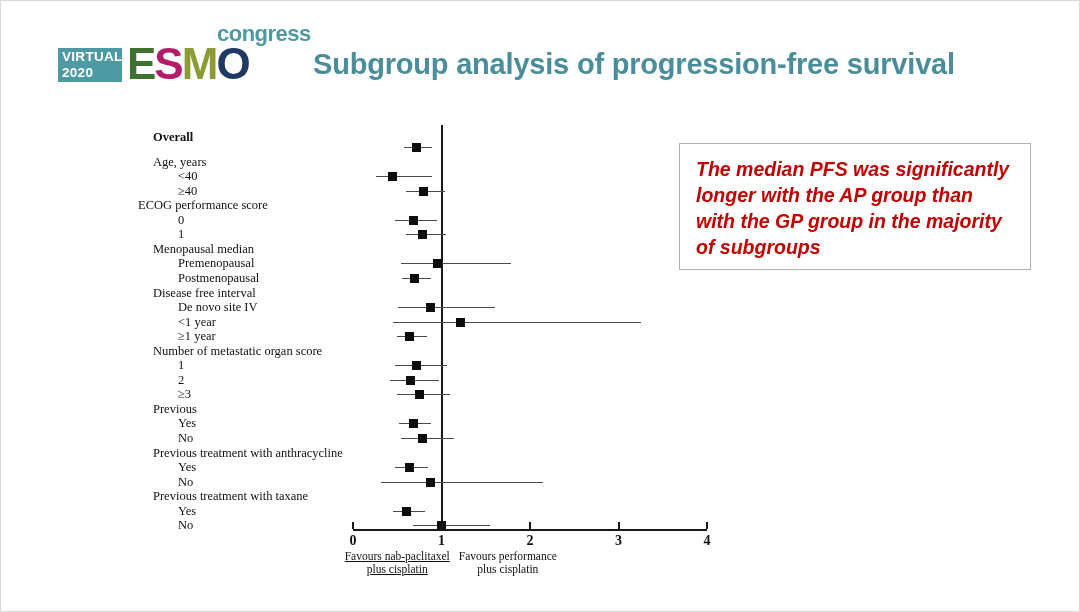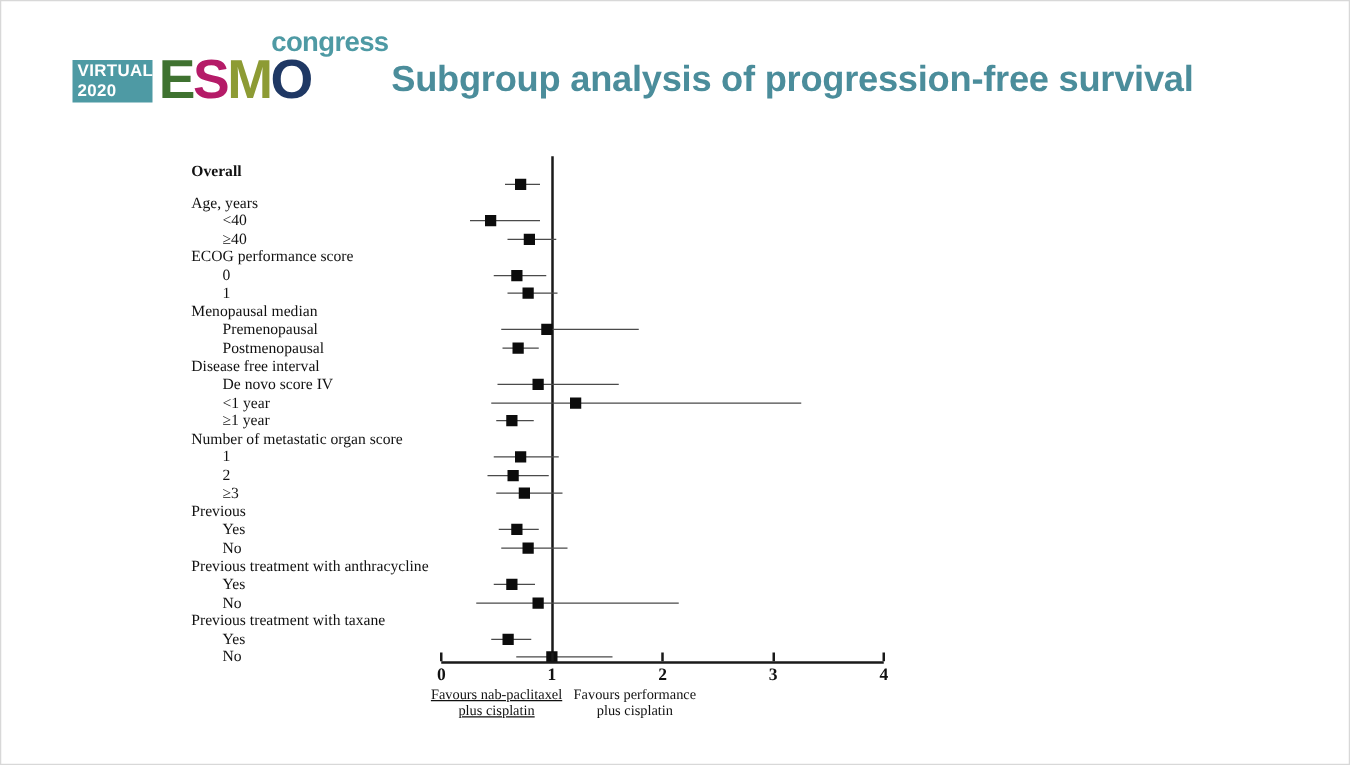--- a/index.html
+++ b/index.html
@@ -187,49 +187,52 @@
       <span class="esmo-letter esmo-E">E</span>
       <span class="esmo-letter esmo-S">S</span>
       <span class="esmo-letter esmo-M">M</span>
       <span class="esmo-letter esmo-O">O</span>
       <span id="congress-word">congress</span>
     </div>
   </div>
 
   <div id="slide-title">Subgroup analysis of progression-free survival</div>
 
+  <div id="callout-box">
+    <div id="callout-text">The median PFS was significantly longer with the AP group than with the GP group in the majority of subgroups</div>
+  </div>
 
   <div id="forest">
       <div id="null-line" style="left: 439.5px; top: 124px; height: 404px;"></div>
       <div class="row-label bold" style="left: 152px; top: 130px;">Overall</div>
       <div class="ci-line" style="left: 403.33px; width: 27.435px; top: 146px; background: rgb(74, 74, 74);"></div>
       <div class="point-marker" style="width: 9px; height: 9px; left: 411.22px; top: 142px; background: rgb(12, 12, 12);"></div>
       <div class="row-label header" style="left: 152px; top: 154.55px;">Age, years</div>
       <div class="row-label " style="left: 177px; top: 169.1px;">&lt;40</div>
       <div class="ci-line" style="left: 375.01px; width: 55.755px; top: 175.1px; background: rgb(74, 74, 74);"></div>
       <div class="point-marker" style="width: 9px; height: 9px; left: 387.325px; top: 171.1px; background: rgb(12, 12, 12);"></div>
       <div class="row-label " style="left: 177px; top: 183.65px;">≥40</div>
       <div class="ci-line" style="left: 405.1px; width: 38.94px; top: 189.65px; background: rgb(74, 74, 74);"></div>
       <div class="point-marker" style="width: 9px; height: 9px; left: 418.3px; top: 185.65px; background: rgb(12, 12, 12);"></div>
-      <div class="row-label header" style="left: 152px; top: 198.2px;">ECOG performance score</div>
+      <div class="row-label header" style="left: 137px; top: 198.2px;">ECOG performance score</div>
       <div class="row-label " style="left: 177px; top: 212.75px;">0</div>
       <div class="ci-line" style="left: 394.48px; width: 41.595px; top: 218.75px; background: rgb(74, 74, 74);"></div>
       <div class="point-marker" style="width: 9px; height: 9px; left: 407.68px; top: 214.75px; background: rgb(12, 12, 12);"></div>
       <div class="row-label " style="left: 177px; top: 227.3px;">1</div>
       <div class="ci-line" style="left: 405.1px; width: 39.825px; top: 233.3px; background: rgb(74, 74, 74);"></div>
       <div class="point-marker" style="width: 9px; height: 9px; left: 416.53px; top: 229.3px; background: rgb(12, 12, 12);"></div>
       <div class="row-label header" style="left: 152px; top: 241.85px;">Menopausal median</div>
       <div class="row-label " style="left: 177px; top: 256.4px;">Premenopausal</div>
       <div class="ci-line" style="left: 399.79px; width: 109.74px; top: 262.4px; background: rgb(74, 74, 74);"></div>
       <div class="point-marker" style="width: 9px; height: 9px; left: 431.575px; top: 258.4px; background: rgb(12, 12, 12);"></div>
       <div class="row-label " style="left: 177px; top: 270.95px;">Postmenopausal</div>
       <div class="ci-line" style="left: 400.675px; width: 29.205px; top: 276.95px; background: rgb(74, 74, 74);"></div>
       <div class="point-marker" style="width: 9px; height: 9px; left: 408.565px; top: 272.95px; background: rgb(12, 12, 12);"></div>
       <div class="row-label header" style="left: 152px; top: 285.5px;">Disease free interval</div>
-      <div class="row-label " style="left: 177px; top: 300.05px;">De novo score IV</div>
+      <div class="row-label " style="left: 177px; top: 300.05px;">De novo site IV</div>
       <div class="ci-line" style="left: 397.135px; width: 96.465px; top: 306.05px; background: rgb(74, 74, 74);"></div>
       <div class="point-marker" style="width: 9px; height: 9px; left: 425.38px; top: 302.05px; background: rgb(12, 12, 12);"></div>
       <div class="row-label " style="left: 177px; top: 314.6px;">&lt;1 year</div>
       <div class="ci-line" style="left: 391.825px; width: 247.8px; top: 320.6px; background: rgb(74, 74, 74);"></div>
       <div class="point-marker" style="width: 9px; height: 9px; left: 454.585px; top: 316.6px; background: rgb(12, 12, 12);"></div>
       <div class="row-label " style="left: 177px; top: 329.15px;">≥1 year</div>
       <div class="ci-line" style="left: 396.25px; width: 30.09px; top: 335.15px; background: rgb(74, 74, 74);"></div>
       <div class="point-marker" style="width: 9px; height: 9px; left: 404.14px; top: 331.15px; background: rgb(12, 12, 12);"></div>
       <div class="row-label header" style="left: 152px; top: 343.7px;">Number of metastatic organ score</div>
       <div class="row-label " style="left: 177px; top: 358.25px;">1</div>

